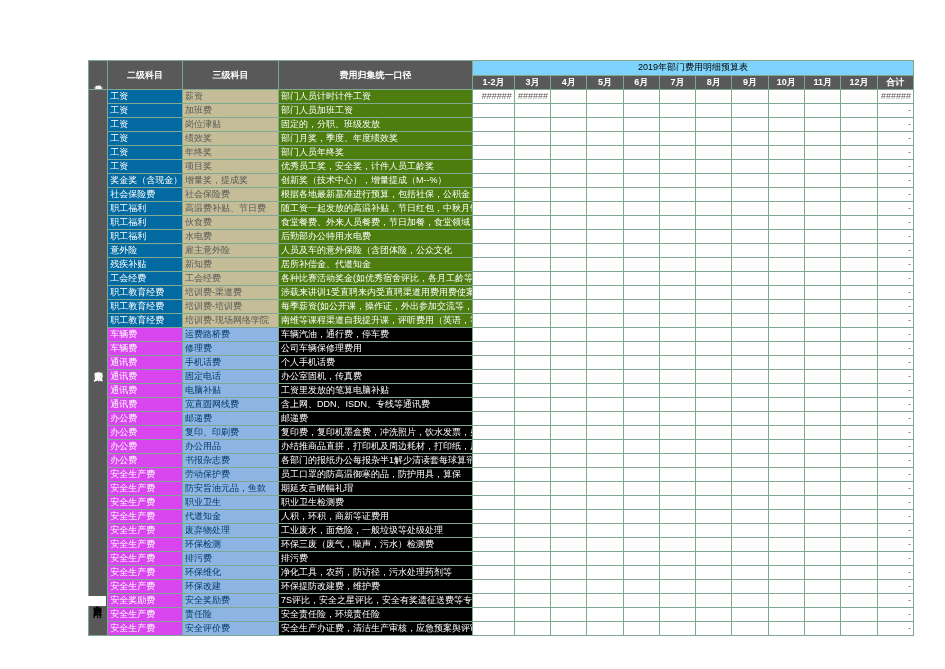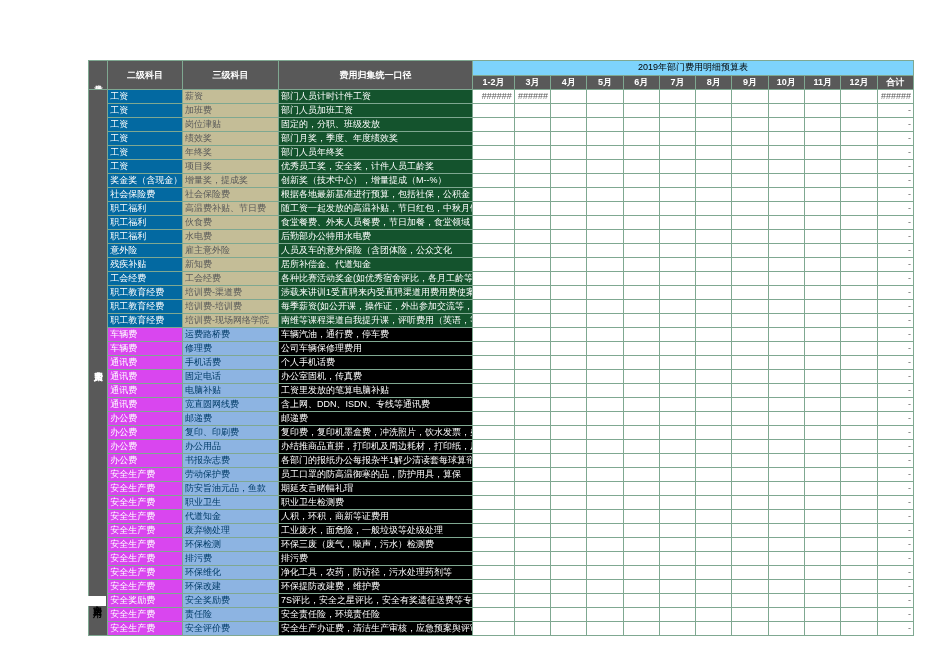--- a/index.html
+++ b/index.html
@@ -5,21 +5,21 @@
   html,body{margin:0;padding:0;background:#fff;font-family:"Microsoft YaHei","SimSun",sans-serif;font-size:9px;color:#000}
   .sheet{position:relative;width:918px;height:669px;overflow:hidden}
   table{border-collapse:collapse;table-layout:fixed;position:absolute;top:60px;left:88px;width:826px}
   th,td{border:1px solid #7fa891;padding:0 2px;height:13px;line-height:13px;overflow:hidden;white-space:nowrap;text-overflow:clip}
   th{background:#595959;color:#fff;font-weight:bold;text-align:center}
   .yearhdr{background:#7dd3fc;color:#000;font-weight:normal}
   .cat{background:#595959;color:#fff;font-weight:bold;text-align:center;width:18px;letter-spacing:0}
   .cat span{display:inline-block;writing-mode:vertical-rl}
   .l2-a{background:#0369a1;color:#fff}
   .l3-a{background:#c4bd97;color:#595959}
-  .desc-a{background:#14532d;color:#fff}
+  .desc-a{background:#4d7c0f;color:#fff}
   .l2-b{background:#d946ef;color:#fff}
   .l3-b{background:#8db4e2;color:#003b66}
   .desc-b{background:#000000;color:#fff}
   .num{text-align:right;color:#595959}
   .dash{text-align:right;color:#666}
   .caption{position:absolute;left:88px;top:596px;width:18px;background:#fff;color:#000;font-weight:bold;text-align:center}
   .caption span{display:inline-block;writing-mode:vertical-rl;letter-spacing:2px}
   col.c0{width:18px}
   col.c1{width:70px}
   col.c2{width:90px}

